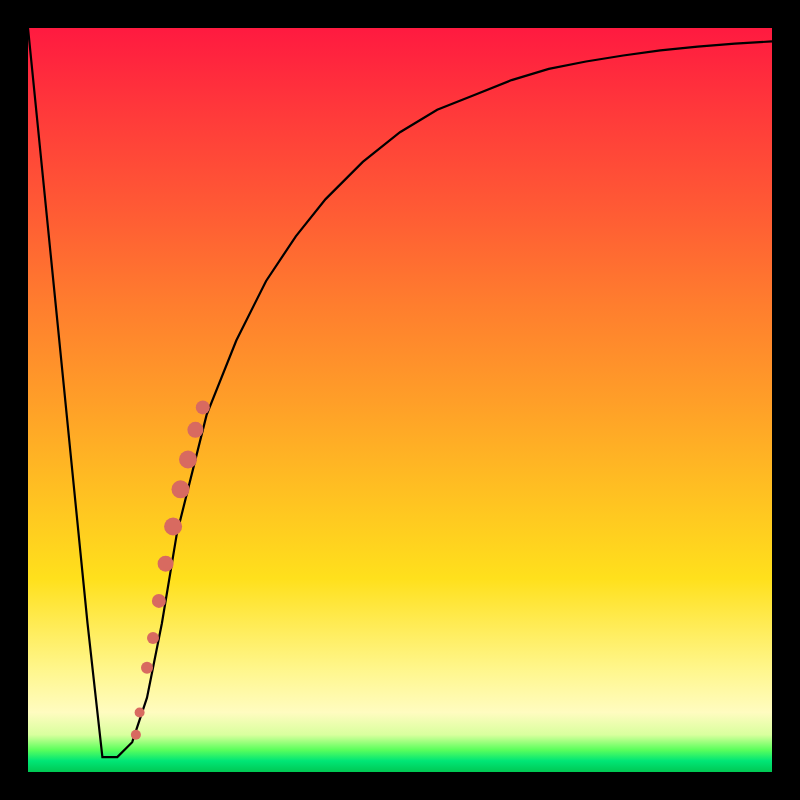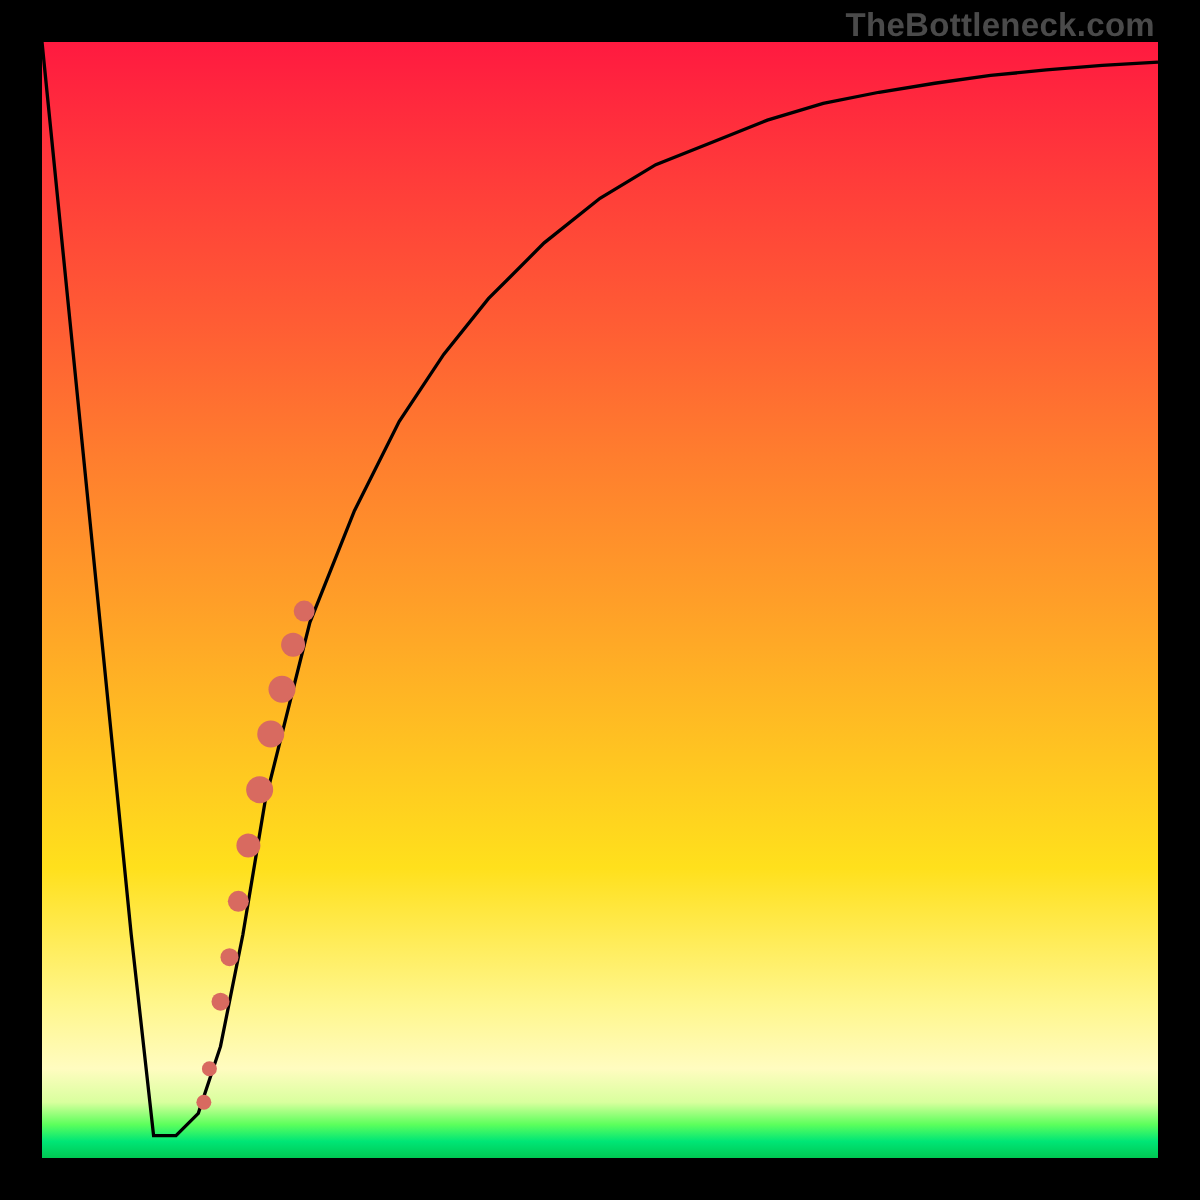--- a/index.html
+++ b/index.html
@@ -76,14 +76,13 @@
           <circle cx="130.9" cy="572.9" r="7.0" fill="#d86a60"></circle>
           <circle cx="137.6" cy="535.7" r="8.0" fill="#d86a60"></circle>
           <circle cx="145.1" cy="498.5" r="9.0" fill="#d86a60"></circle>
           <circle cx="152.5" cy="461.3" r="9.0" fill="#d86a60"></circle>
           <circle cx="160.0" cy="431.5" r="9.0" fill="#d86a60"></circle>
           <circle cx="167.4" cy="401.8" r="8.0" fill="#d86a60"></circle>
           <circle cx="174.8" cy="379.4" r="7.0" fill="#d86a60"></circle>
         </g>
     </svg>
   </div>
-  <div class="watermark">TheBottleneck.com</div>
 </div>
 
 </body></html>

